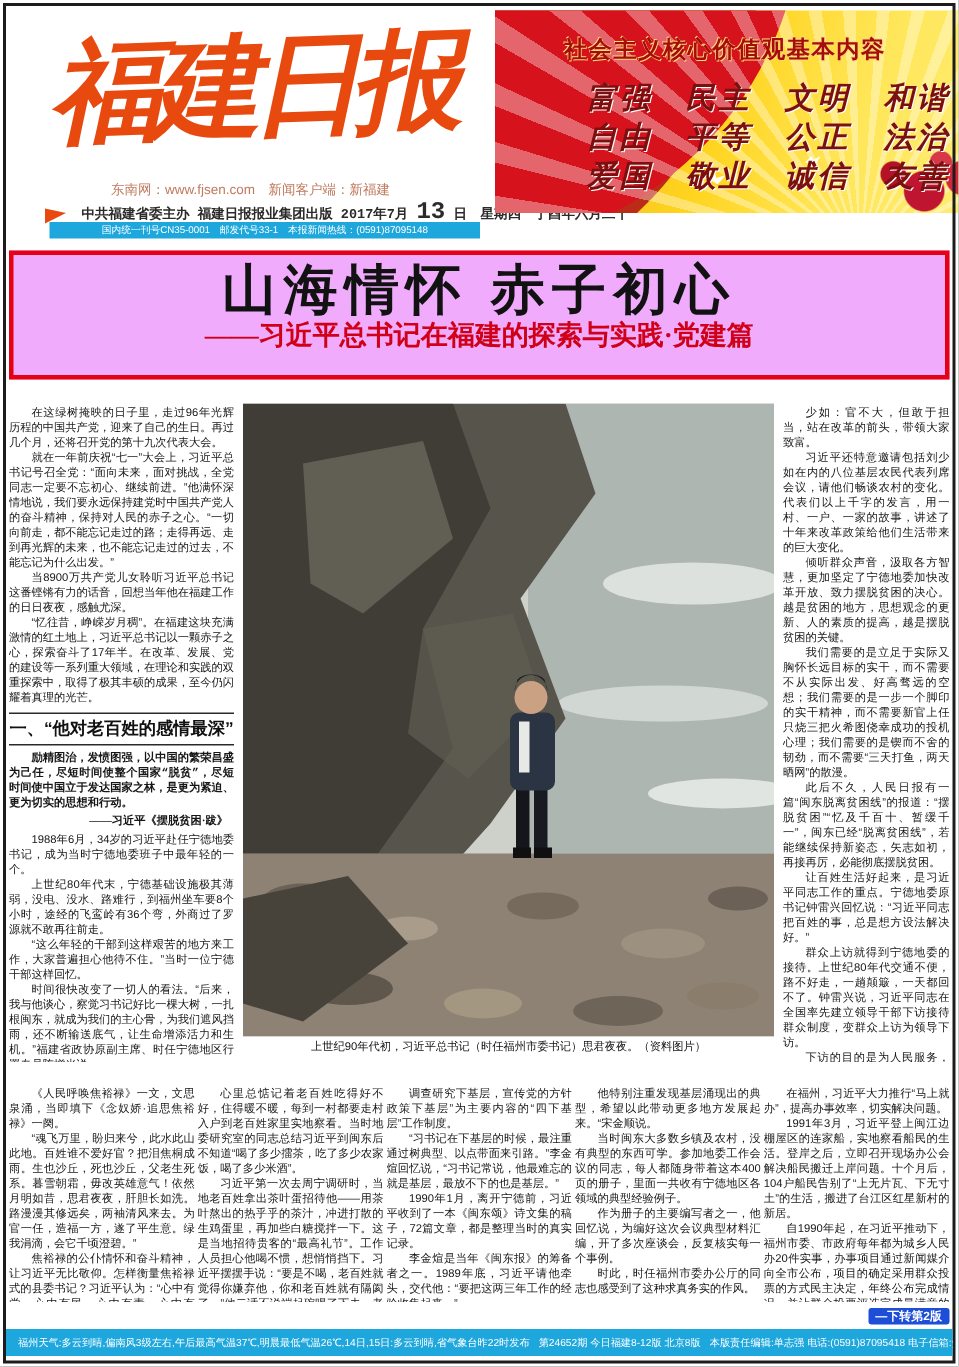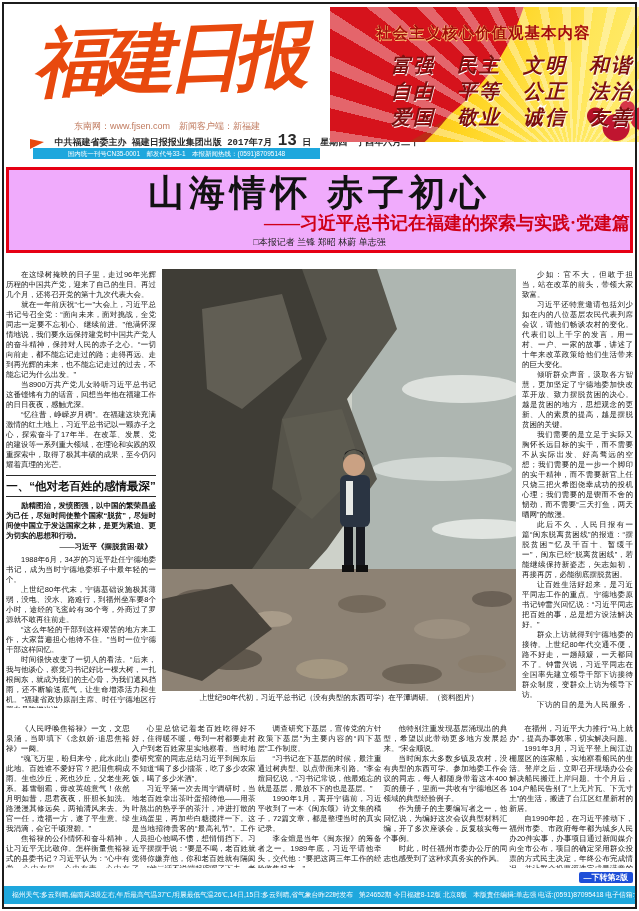--- a/index.html
+++ b/index.html
@@ -46,38 +46,38 @@
       letter-spacing:1px;text-shadow:.5px .5px 0 #ffd97a, -0.5px -0.5px 0 #ffd97a;white-space:nowrap;}
   .vb-row{position:relative;text-align:center;padding-left:26px;font-size:20px;font-weight:bold;
       font-family:"DejaVu Serif",serif;font-style:italic;color:#7c0f0f;letter-spacing:2px;
       line-height:26px;text-shadow:.6px .6px 0 #fff;white-space:nowrap;}
 
   
   .headline-box{position:absolute;left:6px;top:167px;width:627px;height:86px;box-sizing:border-box;
       background:#f0abfc;border:3px solid #e60014;text-align:center;}
   .hl-title{margin-top:4px;font-size:36px;font-weight:900;color:#121212;letter-spacing:5px;line-height:38px;white-space:nowrap;}
   .hl-sub{font-size:18px;font-weight:bold;color:#cf0018;font-family:"Liberation Serif",serif;
-      line-height:20px;margin-top:1px;white-space:nowrap;text-align:right;}
+      line-height:20px;margin-top:1px;white-space:nowrap;}
   .hl-byline{font-size:9px;color:#222;margin-top:3px;}
 
   
   .content{position:absolute;left:6px;top:258px;width:627px;height:612px;}
   .top-band{display:flex;gap:6px;height:450px;overflow:hidden;}
   .col-left{width:150px;overflow:hidden;}
   .col-right{flex:1;overflow:hidden;}
   .photo-wrap{width:354px;display:flex;flex-direction:column;padding-top:11px;box-sizing:border-box;}
   .photo{height:422px;position:relative;overflow:hidden;background:#c9cdc6;}
   .photo svg{display:block;width:100%;height:100%;}
   .caption{font-size:7.5px;line-height:13px;text-align:center;color:#111;white-space:nowrap;overflow:hidden;}
 
   .news{font-size:7.5px;line-height:10px;text-align:justify;color:#161616;margin-top:12px;}
   .news p{margin:0;text-indent:2em;}
   .sec-head{border-top:1.5px solid #2a2a2a;border-bottom:1.5px solid #2a2a2a;
       font-weight:bold;font-size:11.5px;text-align:center;padding:5px 0;margin:5px 0 4px;color:#111;}
-  .quote p{font-weight:bold;font-family:Liberation Sans, sans-serif;}
+  .quote p{font-weight:bold;font-family:Liberation Mono, monospace;}
   .quote-attr{font-weight:bold;text-align:right;font-size:7.5px;line-height:12px;margin:0 4px 2px 0;
       font-family:"Liberation Serif",serif;}
 
   .bottom-band{margin-top:4px;display:flex;gap:2px;height:156px;overflow:hidden;}
   .bcol{flex:1;overflow:hidden;}
 
   .continued-badge{position:absolute;right:6px;top:872px;background:#1d4ed8;color:#fff;
       font-size:8px;font-weight:bold;line-height:11px;padding:0 5px;border-radius:2px;z-index:60;}
 
   
@@ -114,21 +114,20 @@
     <span class="dove d2"></span>
     <div class="vb-title">社会主义核心价值观基本内容</div>
     <div class="vb-row">富强　民主　文明　和谐</div>
     <div class="vb-row">自由　平等　公正　法治</div>
     <div class="vb-row">爱国　敬业　诚信　友善</div>
   </div>
 
   <div class="headline-box">
     <div class="hl-title">山海情怀 赤子初心</div>
     <div class="hl-sub">——习近平总书记在福建的探索与实践·党建篇</div>
-    <div class="hl-byline">□本报记者 兰锋 郑昭 林蔚 单志强</div>
   </div>
 
   <div class="content">
     <div class="top-band">
 
       <div class="col-left news">
         <div>
             <p>在这绿树掩映的日子里，走过96年光辉历程的中国共产党，迎来了自己的生日。再过几个月，还将召开党的第十九次代表大会。</p>
             <p>就在一年前庆祝“七一”大会上，习近平总书记号召全党：“面向未来，面对挑战，全党同志一定要不忘初心、继续前进。”他满怀深情地说，我们要永远保持建党时中国共产党人的奋斗精神，保持对人民的赤子之心。“一切向前走，都不能忘记走过的路；走得再远、走到再光辉的未来，也不能忘记走过的过去，不能忘记为什么出发。”</p>
             <p>当8900万共产党儿女聆听习近平总书记这番铿锵有力的话音，回想当年他在福建工作的日日夜夜，感触尤深。</p>
@@ -176,21 +175,21 @@
               <rect x="194" y="252" width="9" height="46" fill="#191b22"></rect>
               <rect x="178" y="206" width="30" height="52" rx="6" fill="#2a3442"></rect>
               <rect x="184" y="212" width="7" height="34" fill="#e7e9e6"></rect>
               <circle cx="192" cy="196" r="11" fill="#caa183"></circle>
               <path d="M181 192 a11 11 0 0 1 22 0 l-2 -8 a11 8 0 0 0 -18 0 z" fill="#1d1d1d"></path>
               <rect x="180" y="296" width="12" height="7" fill="#101010"></rect>
               <rect x="194" y="296" width="12" height="7" fill="#101010"></rect>
             </g>
           </svg>
         </div>
-        <div class="caption">上世纪90年代初，习近平总书记（没有典型的东西可学）在平潭调研。（资料图片）</div>
+        <div class="caption">上世纪90年代初，习近平总书记（时任福州市委书记）思君夜夜。（资料图片）</div>
       </div>
 
       <div class="col-right news">
         <div>
             <p>少如：官不大，但敢于担当，站在改革的前头，带领大家致富。</p>
             <p>习近平还特意邀请包括刘少如在内的八位基层农民代表列席会议，请他们畅谈农村的变化。代表们以上千字的发言，用一村、一户、一家的故事，讲述了十年来改革政策给他们生活带来的巨大变化。</p>
             <p>倾听群众声音，汲取各方智慧，更加坚定了宁德地委加快改革开放、致力摆脱贫困的决心。越是贫困的地方，思想观念的更新、人的素质的提高，越是摆脱贫困的关键。</p>
             <p>我们需要的是立足于实际又胸怀长远目标的实干，而不需要不从实际出发、好高骛远的空想；我们需要的是一步一个脚印的实干精神，而不需要新官上任只烧三把火希图侥幸成功的投机心理；我们需要的是锲而不舍的韧劲，而不需要“三天打鱼，两天晒网”的散漫。</p>
             <p>此后不久，人民日报有一篇“闽东脱离贫困线”的报道：“摆脱贫困”“忆及千百十、暂缓千一”，闽东已经“脱离贫困线”，若能继续保持新姿态，矢志如初，再接再厉，必能彻底摆脱贫困。</p>
             <p>让百姓生活好起来，是习近平同志工作的重点。宁德地委原书记钟雷兴回忆说：“习近平同志把百姓的事，总是想方设法解决好。”</p>

